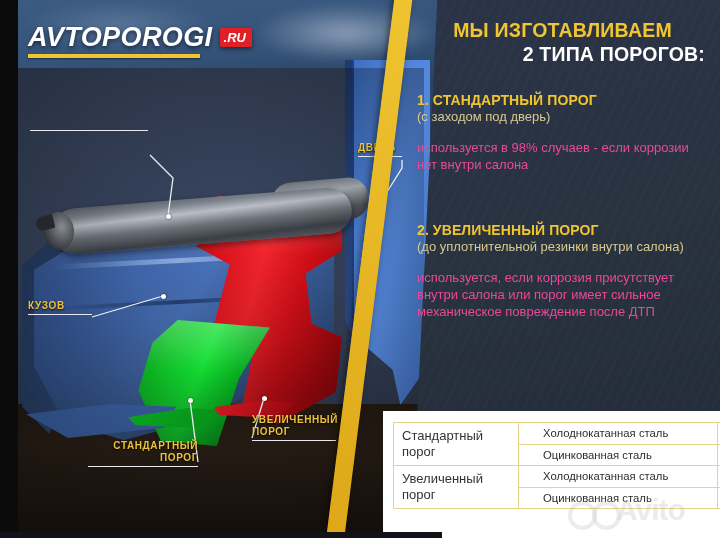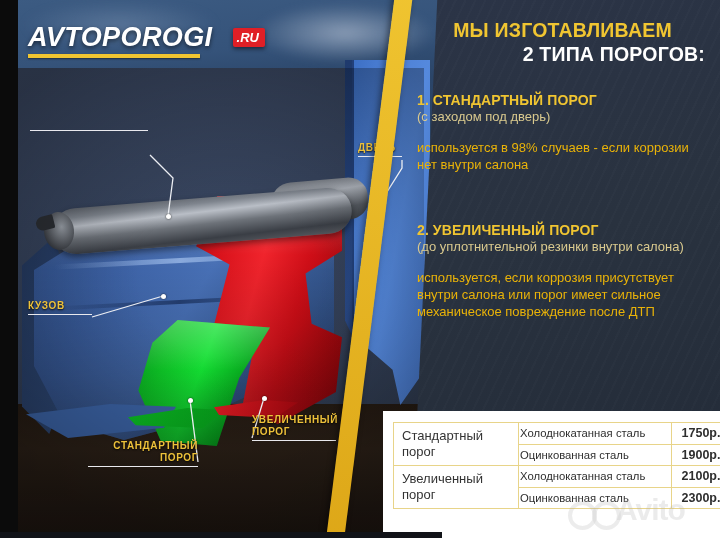--- a/index.html
+++ b/index.html
@@ -233,37 +233,37 @@
   .block{position:absolute;left:22px;width:290px;}
   #blk1{top:92px;}
   #blk2{top:222px;}
   .blk-title{
     color:#f0c531;font-weight:700;font-size:14px;line-height:17px;letter-spacing:.1px;
   }
   .blk-sub{
     color:#d9c98e;font-size:13px;line-height:16.5px;font-weight:400;
   }
   .blk-body{
-    color:#eab308;font-size:13px;line-height:17px;margin-top:13px;font-weight:400;
+    color:#ec4899;font-size:13px;line-height:17px;margin-top:13px;font-weight:400;
   }
 
   
   .table-wrap{
     position:absolute;left:383px;top:411px;width:337px;height:127px;
     background:#ffffff;z-index:24;
   }
   .ptable{
     position:absolute;left:10px;top:11px;width:317px;
     border-collapse:collapse;
     border:1px solid #e3c96a;
     table-layout:fixed;
   }
   .ptable td{
     border:1px solid #e8d489;
-    padding:3px 1px;
+    padding:3px 24px;
     font-size:11.5px;
     color:#2e2e2e;
     line-height:14px;
     background:#fff;
   }
   .ptable td.name{
     width:108px;font-size:13px;line-height:16px;color:#333;padding:5px 8px;
   }
   .ptable td.mat{width:150px;font-size:11.3px;}
   .ptable td.price{width:56px;font-weight:700;font-size:12.5px;text-align:center;}
@@ -282,21 +282,21 @@
 
   
   .logo{position:absolute;left:28px;top:22px;z-index:28;}
   .logo-row{display:flex;align-items:center;}
   .logo-word{
     color:#fff;font-weight:700;font-style:italic;font-size:27px;letter-spacing:.4px;
     text-shadow:0 2px 4px rgba(0,0,0,.55);
   }
   .logo-ru{
     background:#e01f26;color:#fff;font-weight:700;font-style:italic;font-size:13px;
-    padding:2px 6px 2px 4px;margin-left:20px;border-radius:2px;
+    padding:2px 6px 2px 4px;margin-left:7px;border-radius:2px;
     box-shadow:0 2px 4px rgba(0,0,0,.5);
   }
   .logo-bar{
     height:4px;background:#f0c531;margin-top:1px;width:172px;
     box-shadow:0 1px 2px rgba(0,0,0,.5);
   }
 </style>
 </head>
 <body>
 

